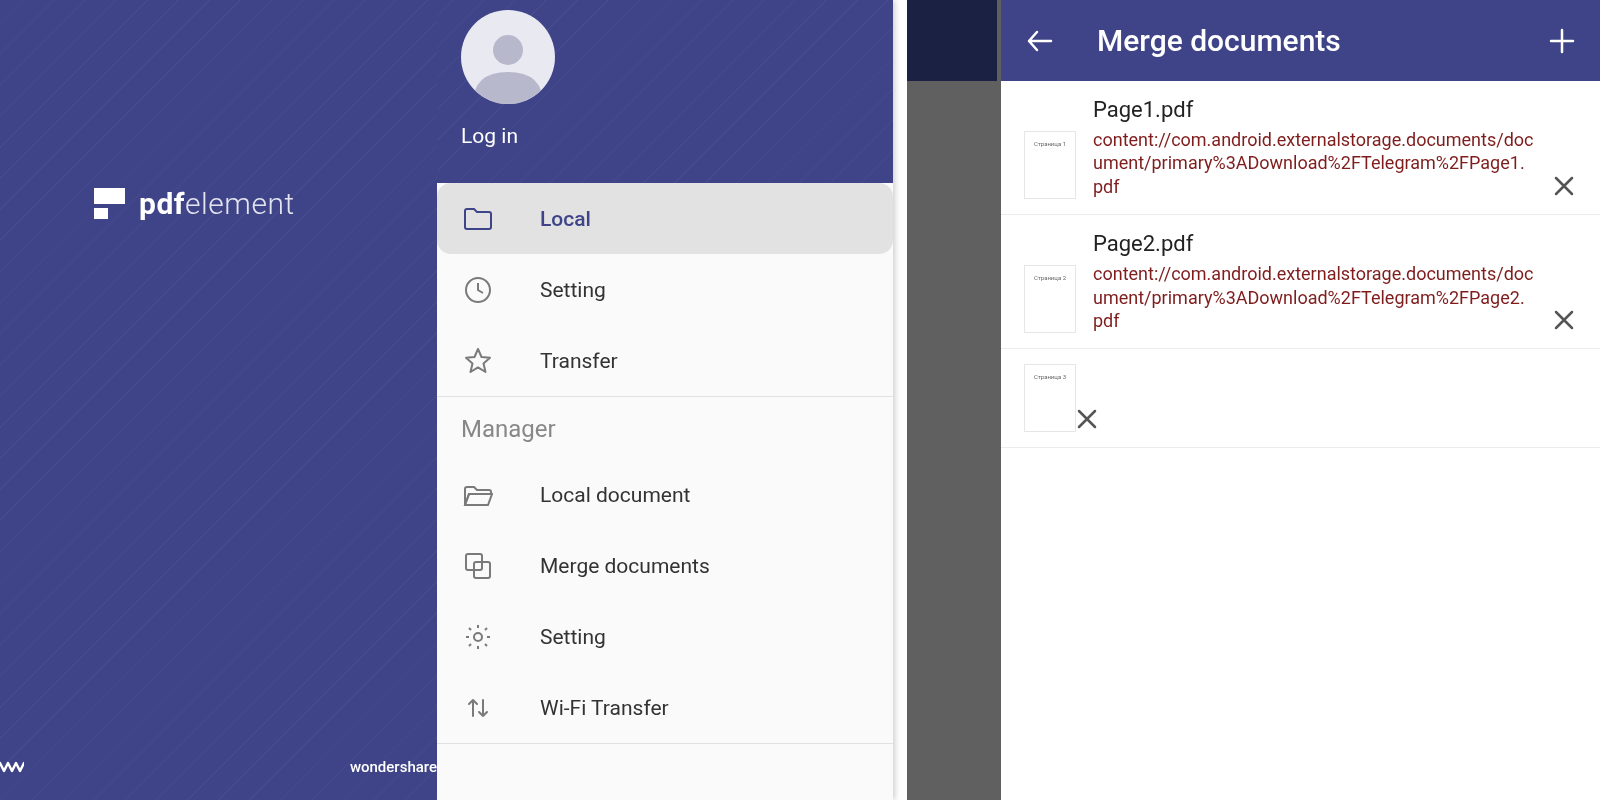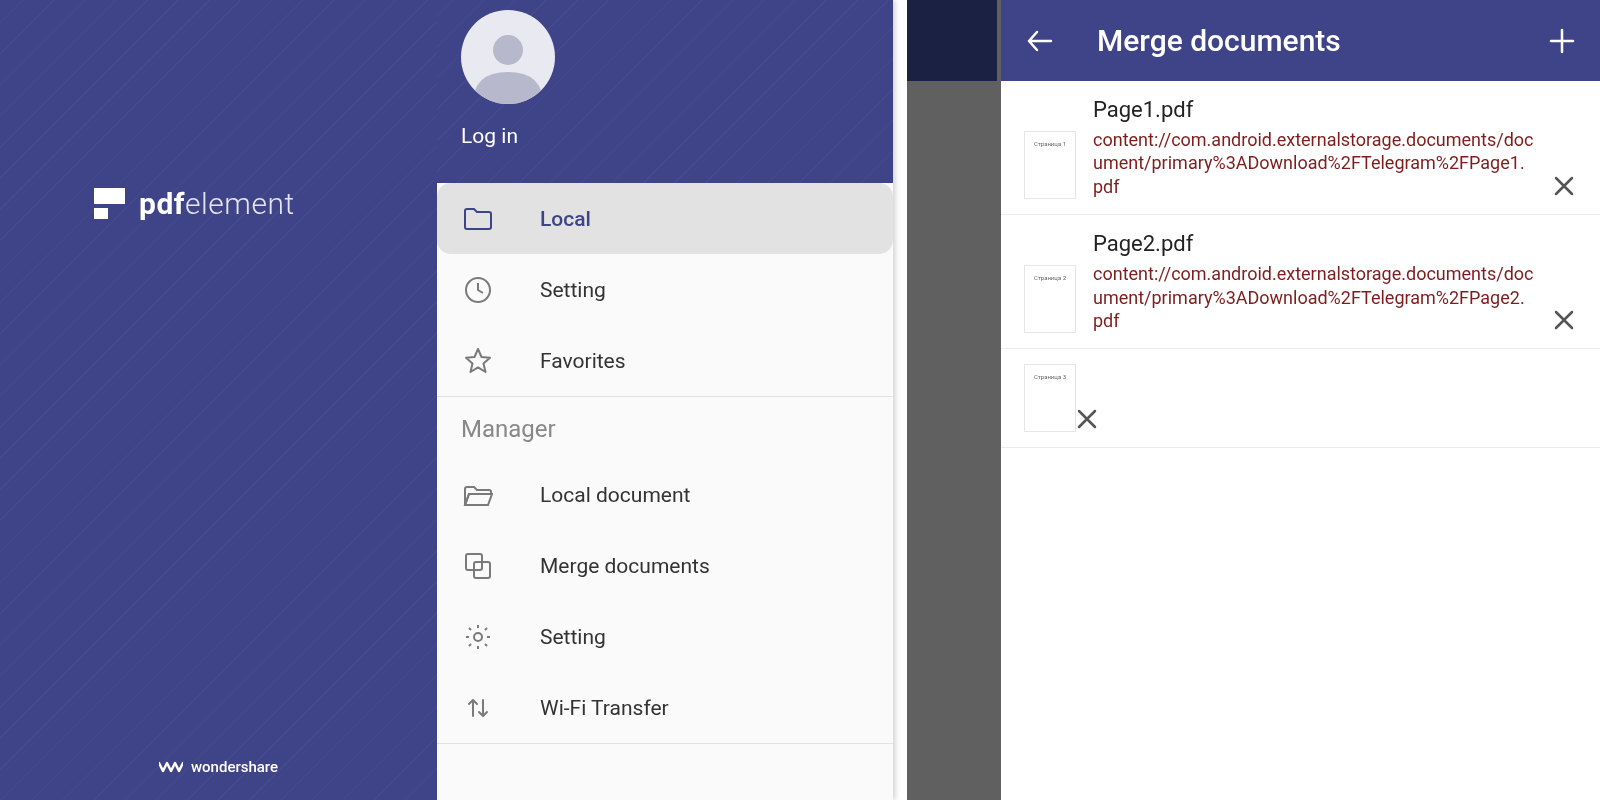--- a/index.html
+++ b/index.html
@@ -26,21 +26,21 @@
   }
   .brand-mark {
     width: 31px; height: 31px; margin-right: 14px; position: relative;
   }
   .brand-text { font-size: 30px; letter-spacing: .5px; color:#fff; }
   .brand-text .bold { font-weight: 700; }
   .brand-text .light { font-weight: 300; color:#e3e4ef;}
   .brand-footer {
     position: absolute; bottom: 24px; width: 100%; text-align: center;
     font-size: 15px; font-weight: 500; color: #fff;
-    display:flex; align-items:center; justify-content:center;
+    display:flex; align-items:center; justify-content:space-between;
   }
 
   
   .middle-panel { width: 560px; height: 800px; display:flex;gap:14px; }
   .drawer { width: 468px; height:800px; background:#fafafa; display:flex; flex-direction:column; box-shadow: 2px 0 6px rgba(0,0,0,.2); }
   .drawer-back { width: 92px; height:800px; background:#606060; position:relative; }
   .drawer-back-top { width:100%; height:81px; background:#1a2142; }
   .drawer-header {
     height: 183px;
     background-color: #3f4488;
@@ -148,21 +148,21 @@
         </svg>
       </span>
       <span>Setting</span>
     </div>
     <div class="menu-item">
       <span class="menu-icon icon">
         <svg width="28" height="28" viewBox="0 0 28 28" fill="none" stroke="currentColor" stroke-width="2" stroke-linejoin="round">
           <path d="M14 2 l3.5 8 8.5 .8 -6.5 5.7 2 8.5 -7.5-4.6 -7.5 4.6 2-8.5 L2 10.8 10.5 10 Z"></path>
         </svg>
       </span>
-      <span>Favorites</span>
+      <span>Transfer</span>
     </div>
 
     <div class="nav-divider"></div>
     <div class="section-header">Manager</div>
 
     <div class="menu-item">
       <span class="menu-icon icon">
         <svg width="30" height="24" viewBox="0 0 30 24" fill="none" stroke="currentColor" stroke-width="2">
           <path d="M2 6 a2 2 0 0 1 2-2 h7 l3 3 h12 a2 2 0 0 1 2 2 v2 H6 l-4 11 Z"></path>
           <path d="M2 22 L6 11 h23 l-4 11 Z"></path>

